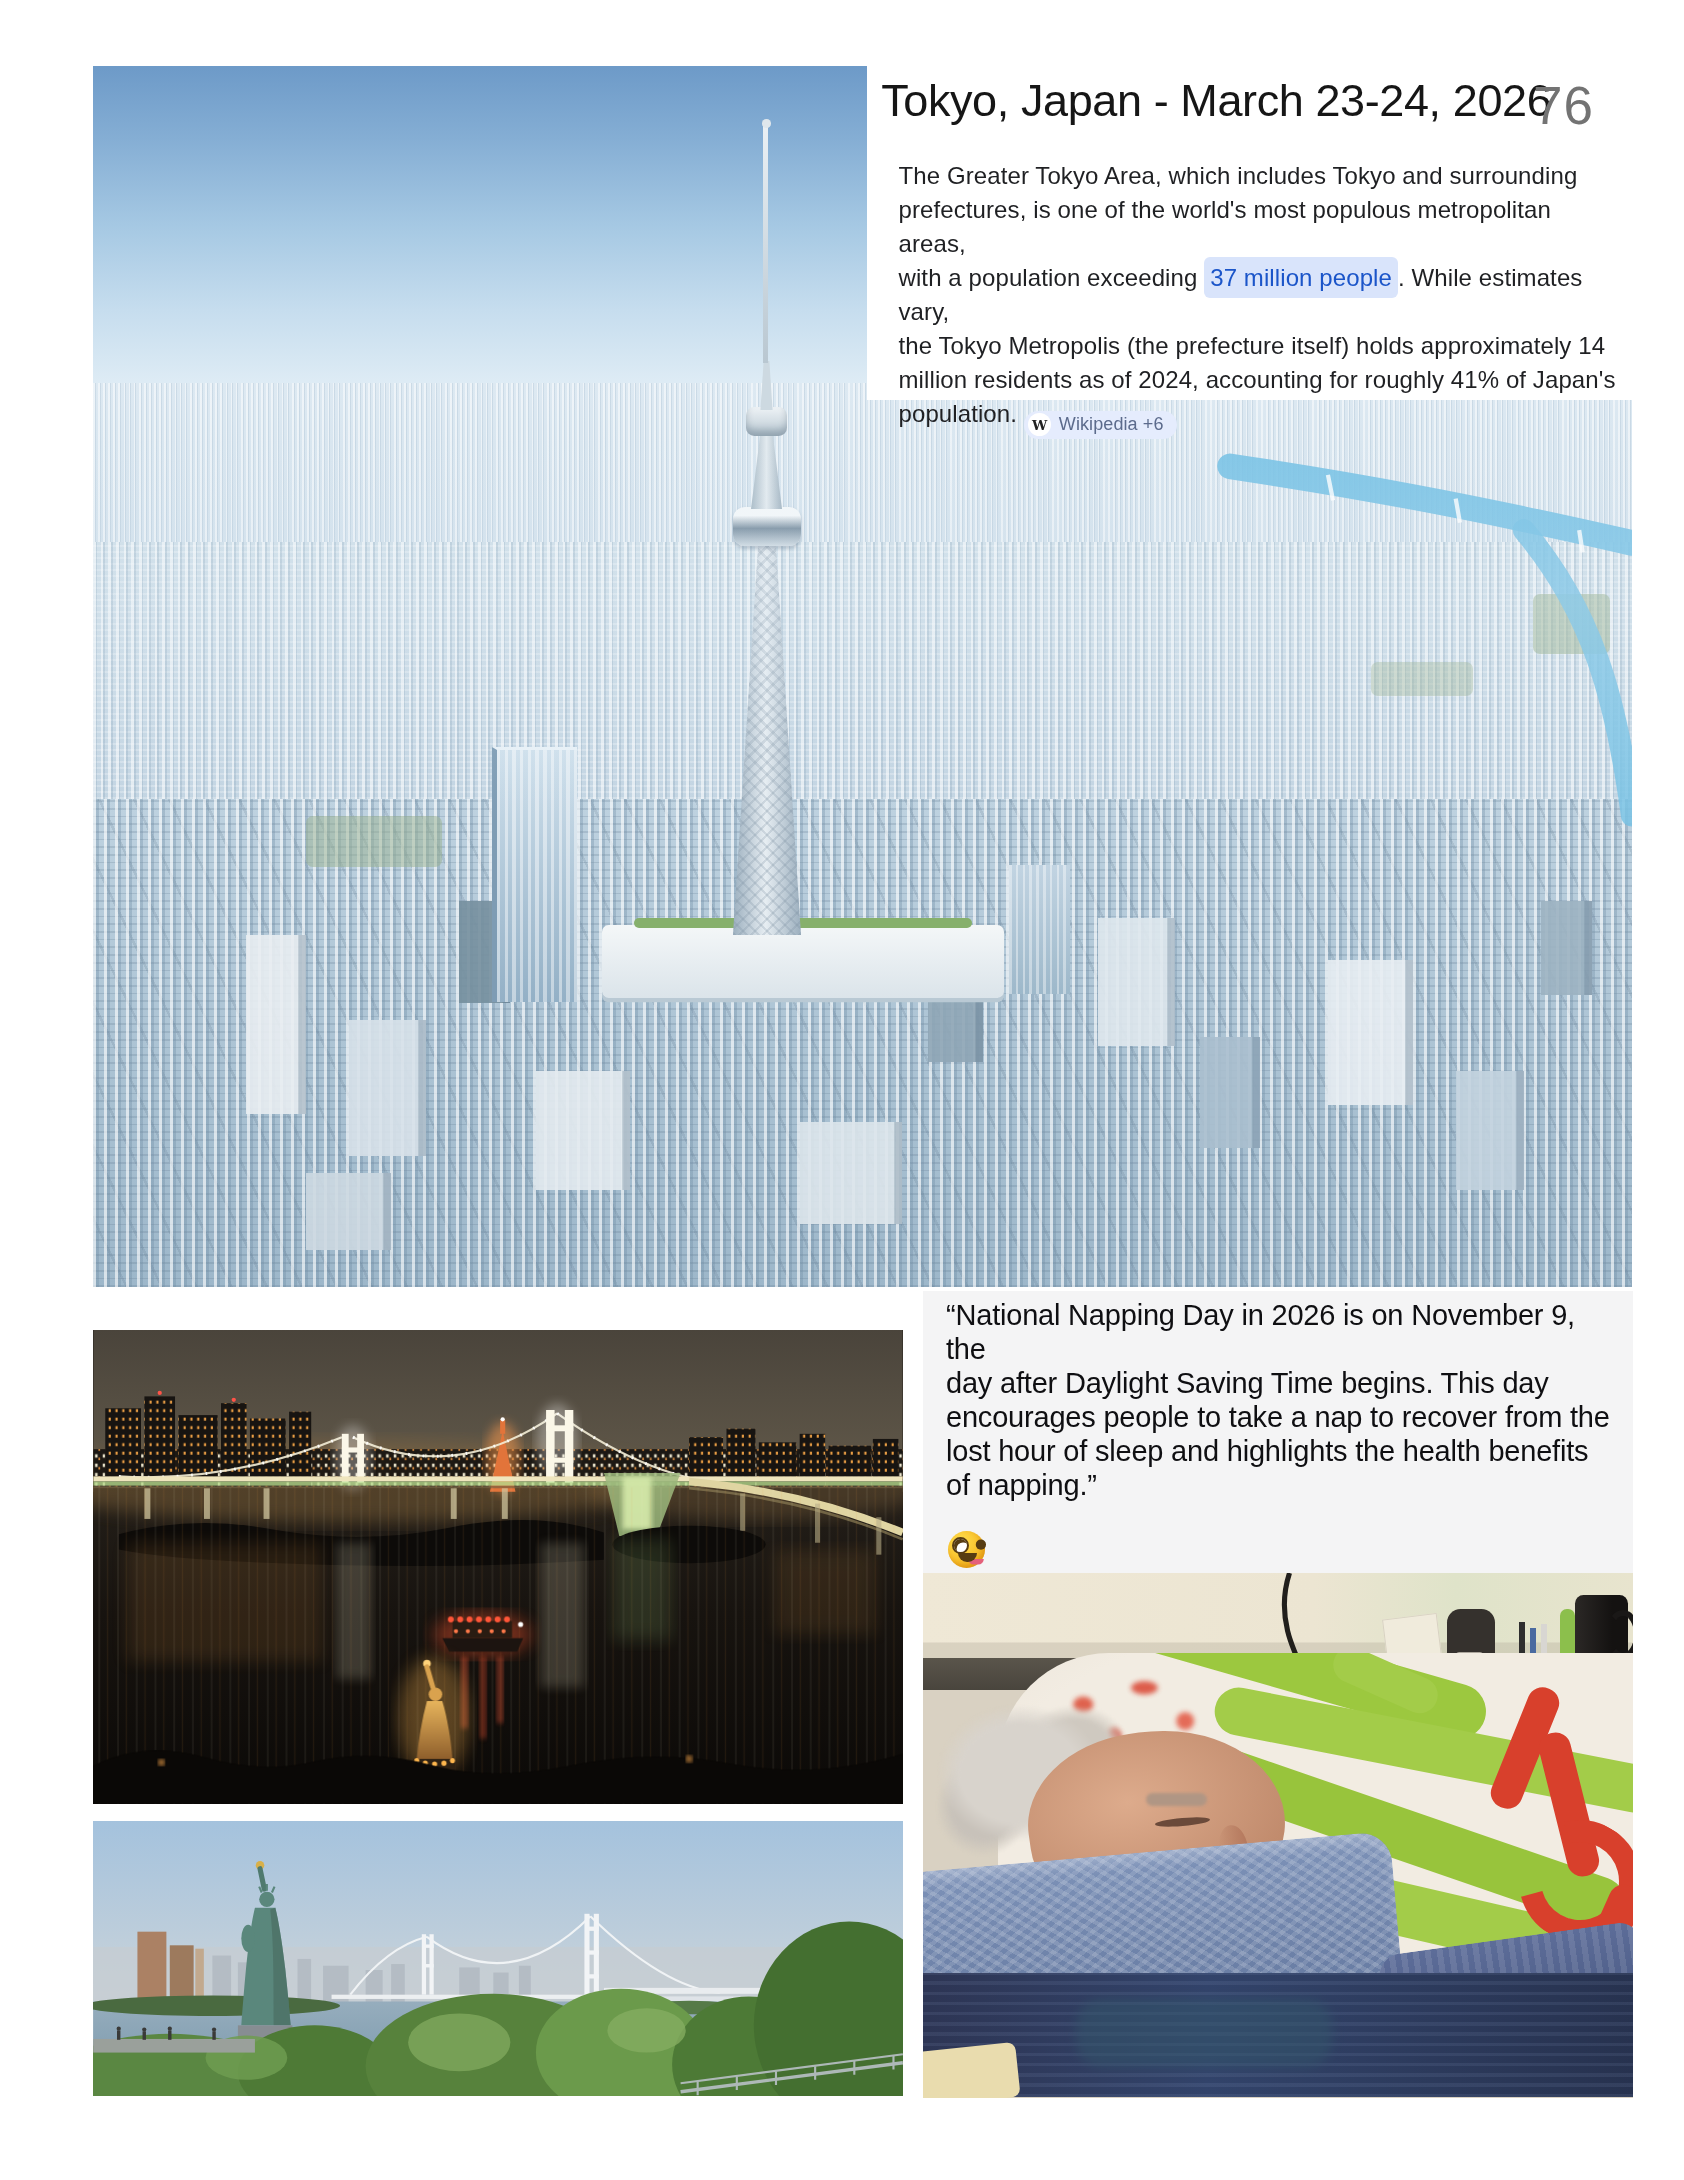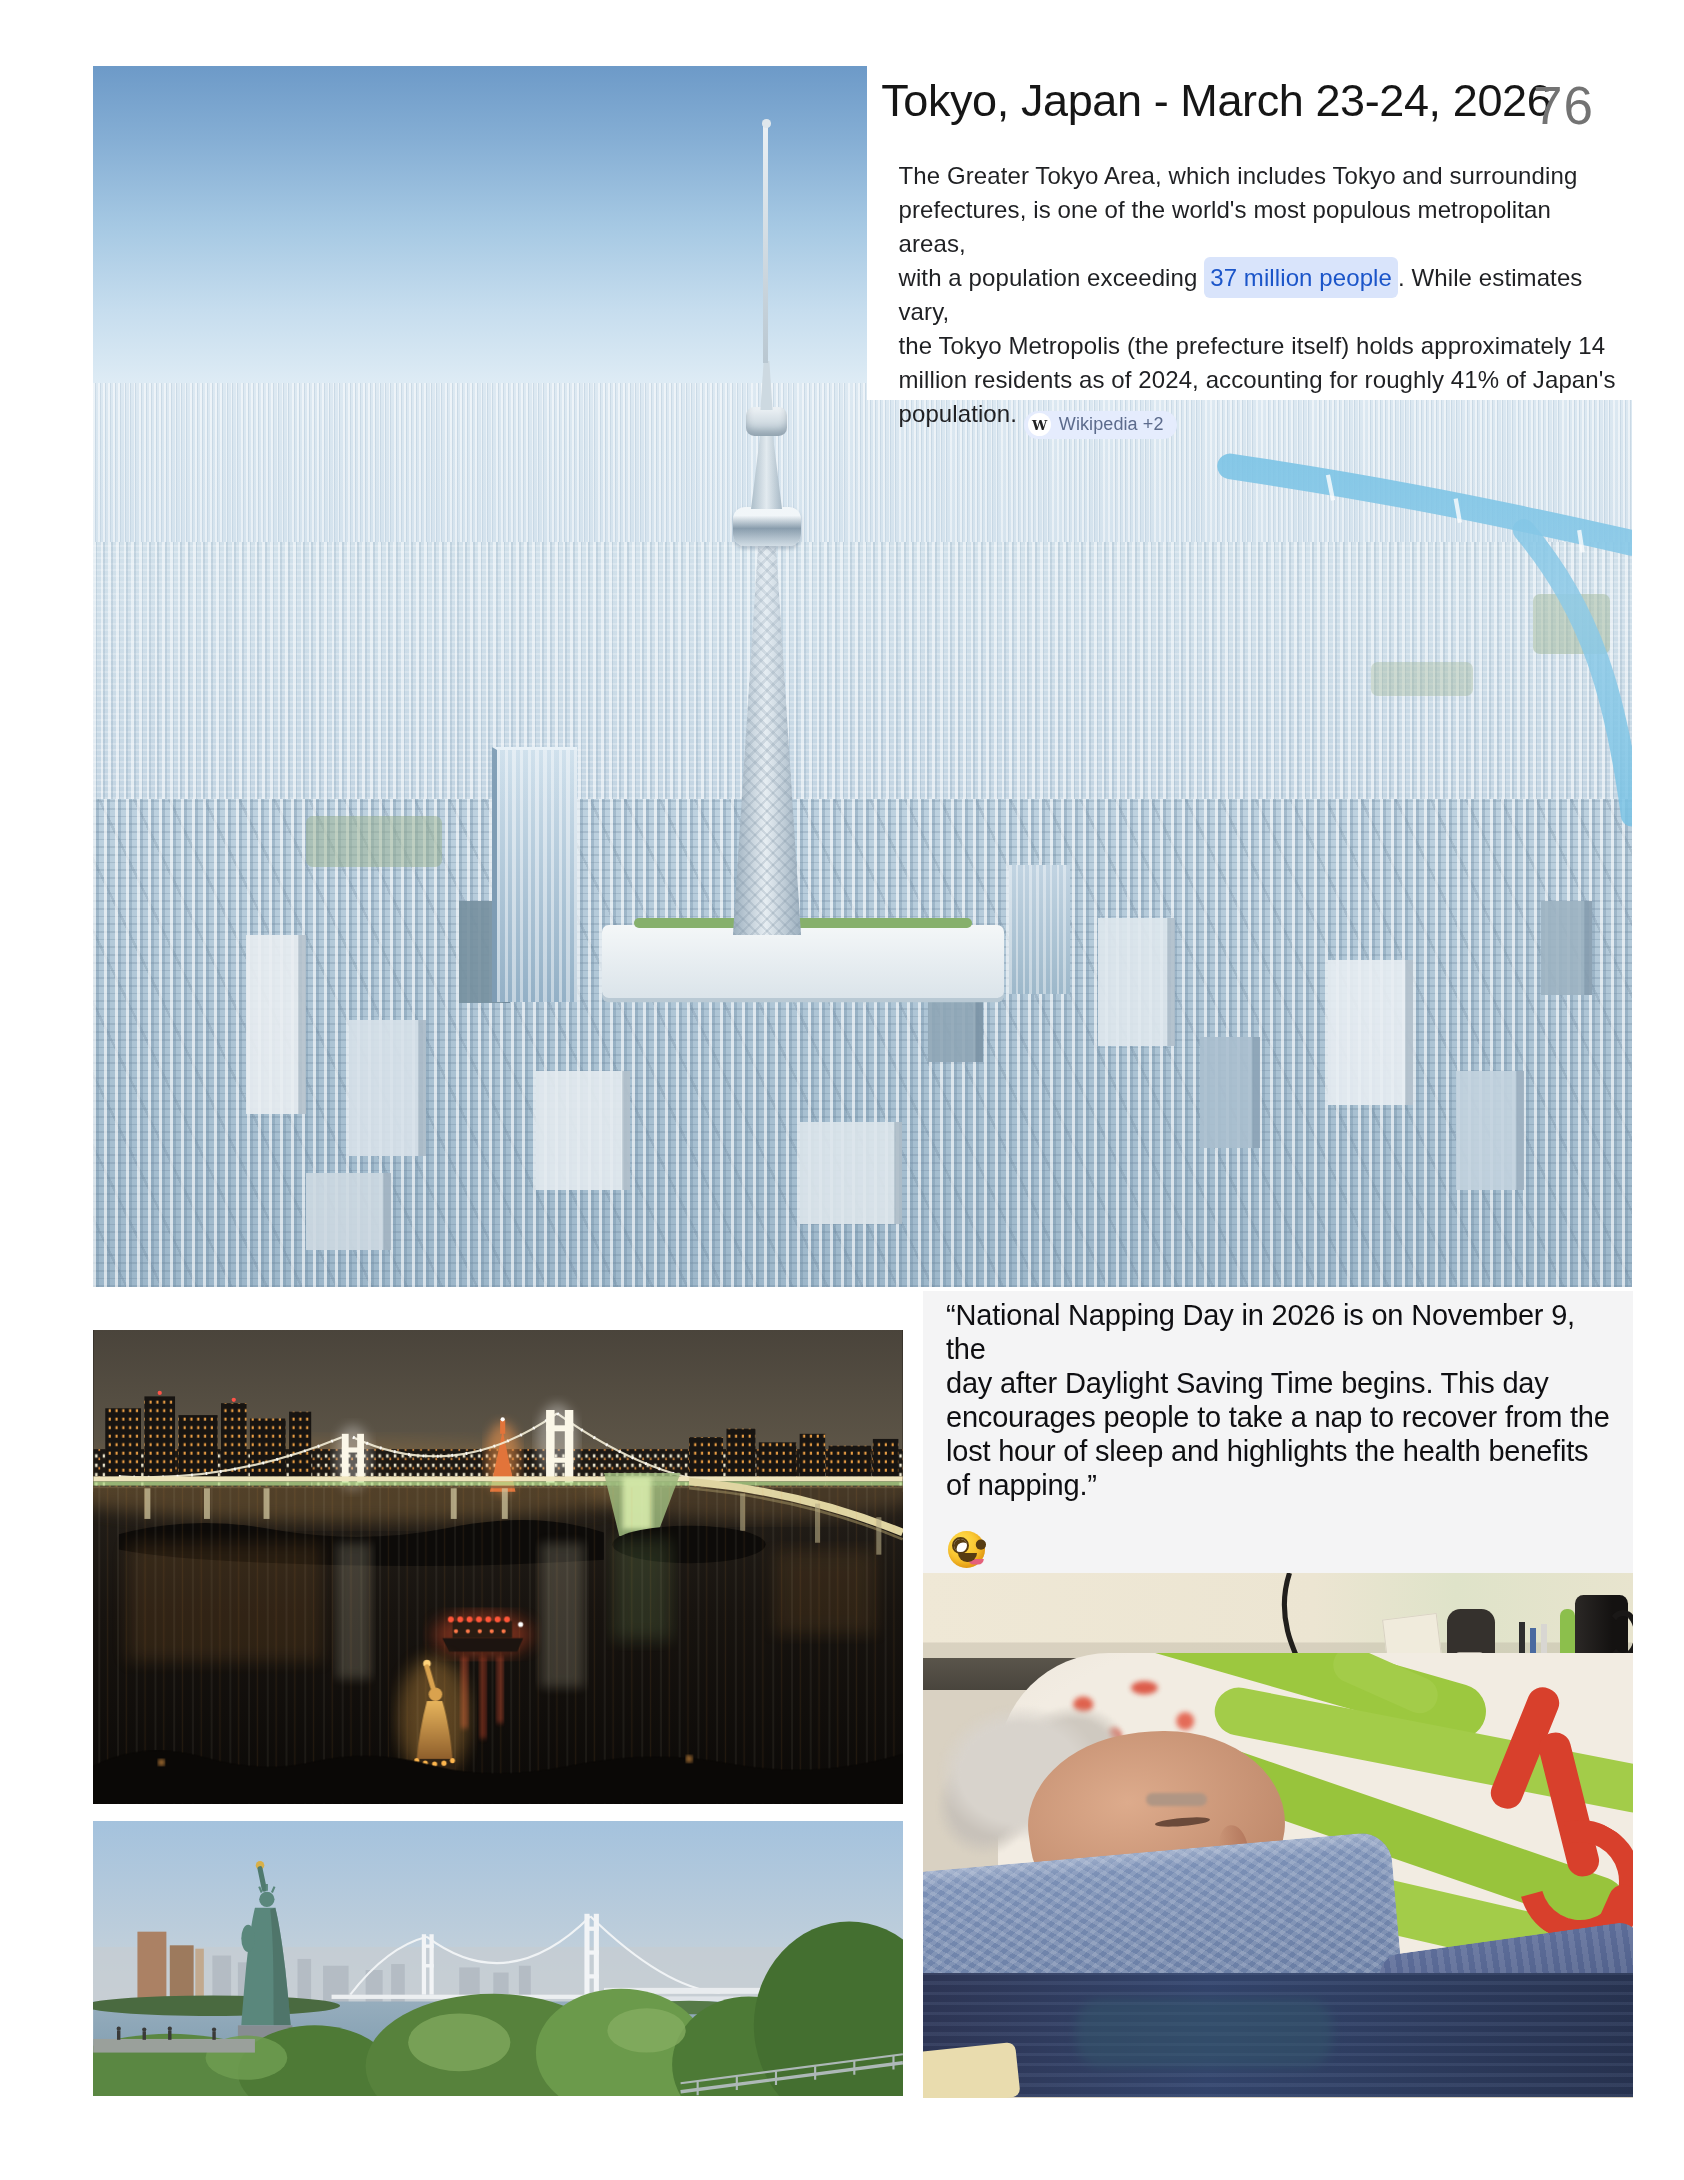--- a/index.html
+++ b/index.html
@@ -204,21 +204,21 @@
   </figure>
 
   <section class="title-card">
     <h1 class="page-title">Tokyo, Japan - March 23-24, 2026</h1>
     <div class="page-number">76</div>
     <p class="info-text"><span>The Greater Tokyo Area, which includes Tokyo and surrounding
 prefectures, is one of the world's most populous metropolitan areas,
 with a population exceeding </span><mark class="hl">37 million people</mark><span>. While estimates vary,
 the Tokyo Metropolis (the prefecture itself) holds approximately 14
 million residents as of 2024, accounting for roughly 41% of Japan's
-population. </span><span class="badge"><span class="badge-icon">W</span><span class="badge-label">Wikipedia +2</span></span></p>
+population. </span><span class="badge"><span class="badge-icon">W</span><span class="badge-label">Wikipedia +6</span></span></p>
   </section>
 
   <figure class="night-photo">
     <svg viewBox="0 0 951 557" width="810" height="474">
       <defs>
         <linearGradient id="nsky" x1="0" y1="0" x2="0" y2="1">
           <stop offset="0" stop-color="#4a443b"></stop>
             <stop offset=".75" stop-color="#5d5547"></stop>
             <stop offset="1" stop-color="#6a5f4e"></stop>
         </linearGradient>

